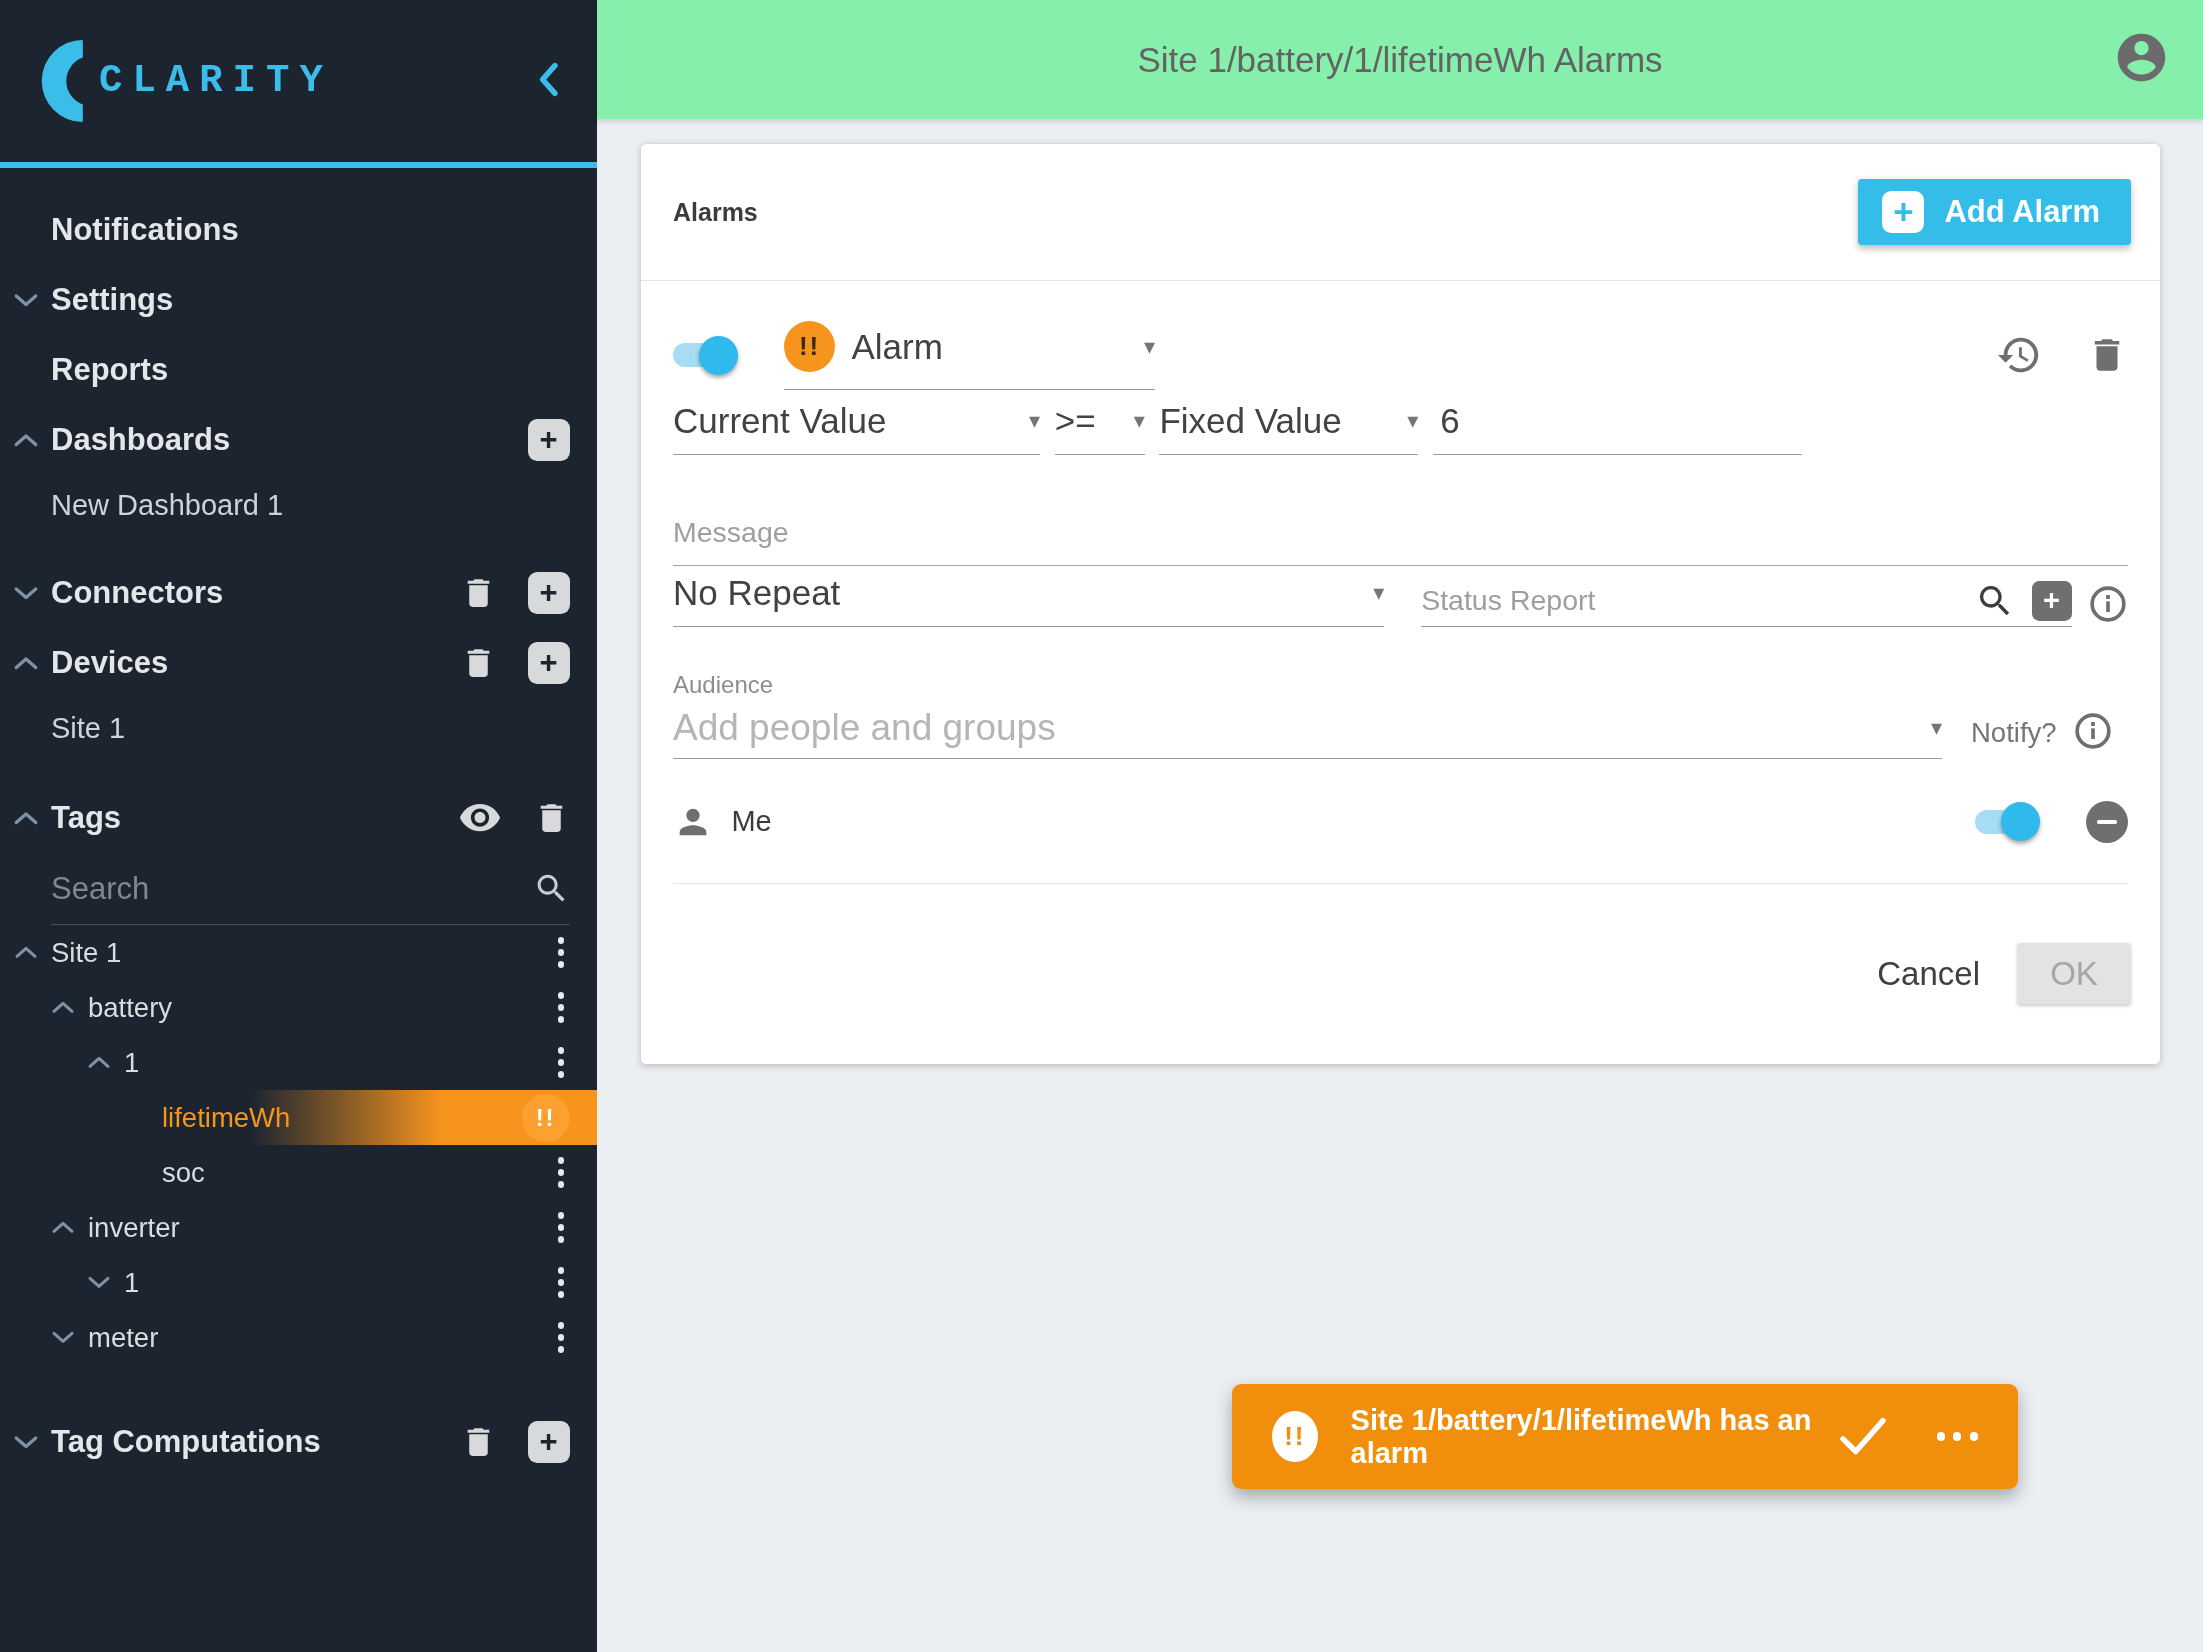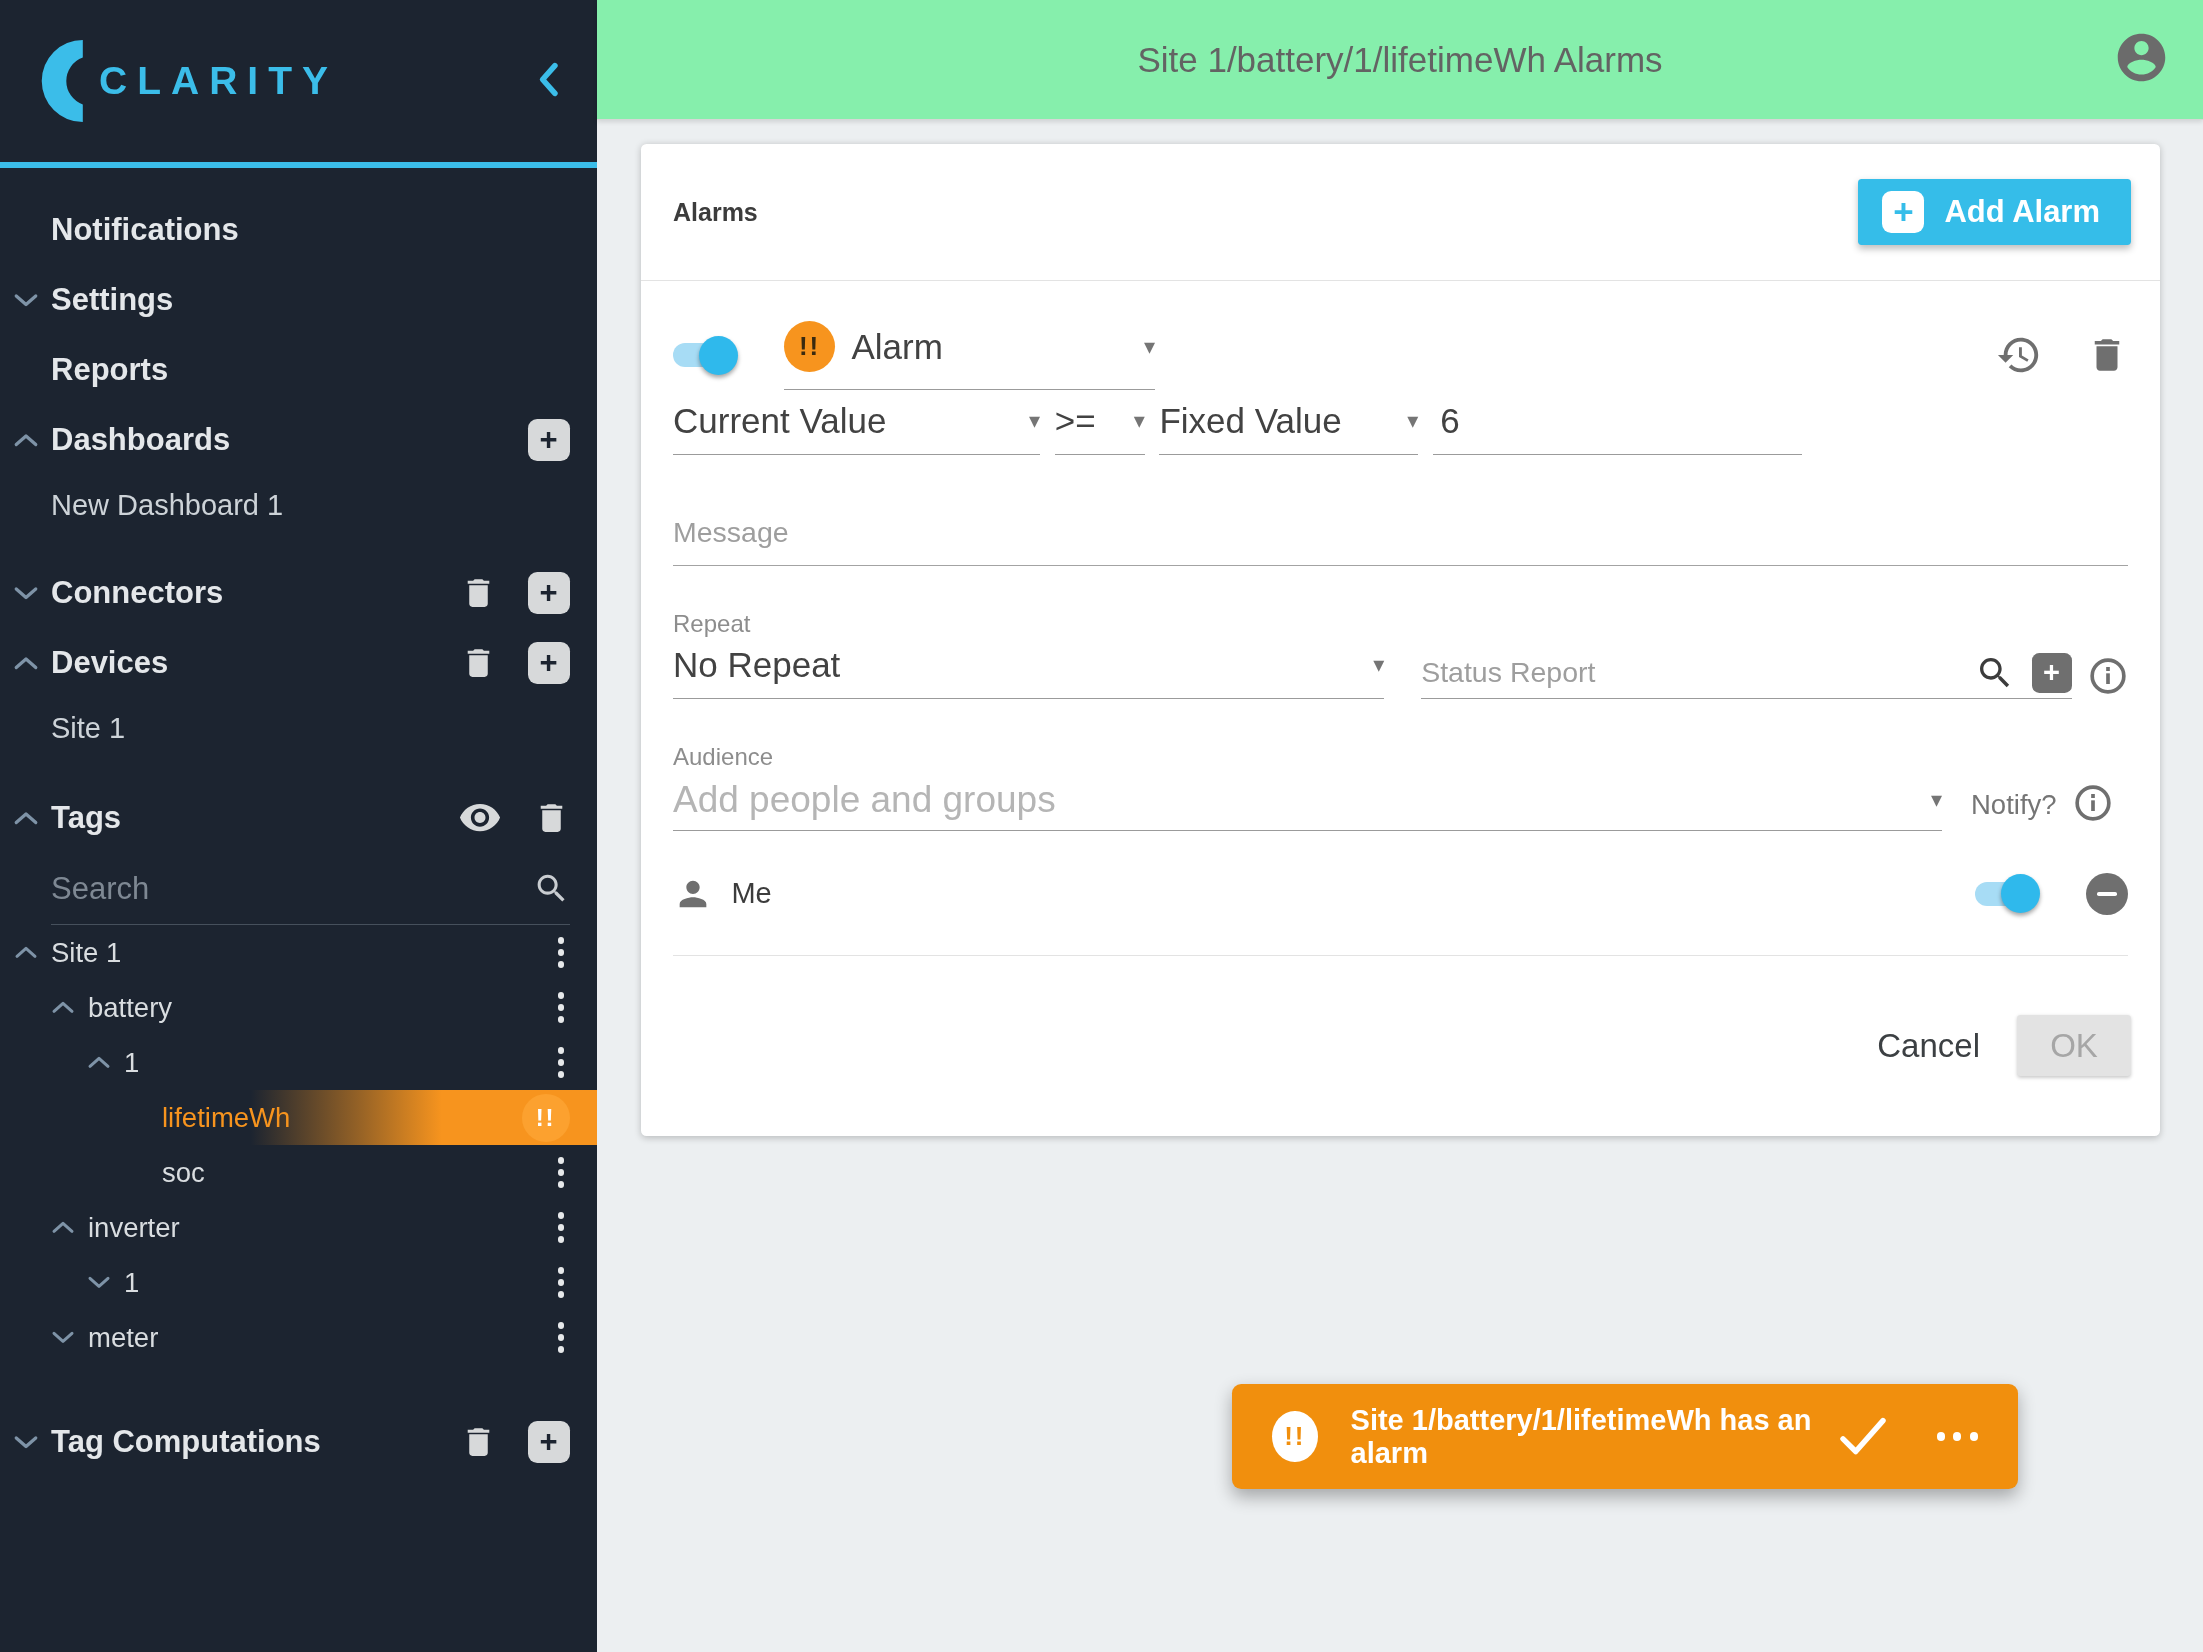--- a/index.html
+++ b/index.html
@@ -2,21 +2,21 @@
 <html style="font-size:14.7px"><head>
 <meta charset="utf-8">
 <style>
   * { margin:0; padding:0; box-sizing:border-box; }
   html,body { width:2203px; height:1652px; overflow:hidden; background:#ECEFF1;
               font-family:"Liberation Sans", sans-serif; }
   body { display:flex; }
 
   
   .sidebar { width:597px; height:1652px; background:#1C2430; flex:0 0 597px; color:#E4E7EA; }
-  .side-head { height:168px; border-bottom:6.4px solid #3BBDE9; display:flex; align-items:center; padding:0 35px 0 40px; }
+  .side-head { height:168px; border-bottom:6.4px solid #3BBDE9; display:flex; align-items:center; padding:0 35px 0 40px;font-family:Liberation Mono, monospace; }
   .logo-c { width:46px; height:88px; }
   .logo-text { color:#3BBDE9; font-size:39px; font-weight:bold; letter-spacing:10px; margin-left:13px; }
   .collapse { margin-left:auto; cursor:pointer; }
 
   nav { padding-top:27px; }
   .srow { display:flex; align-items:center; height:70px; padding-right:27.5px; }
   .srow.child { height:61px; }
   .chev { width:51px; display:flex; justify-content:center; align-items:center; flex:0 0 51px; }
   .slabel { font-size:31px; font-weight:bold; color:#E4E7EA; }
   .child .slabel { font-weight:normal; font-size:29px; color:#CDD3D8; }
@@ -430,21 +430,20 @@
         </div>
         <div class="sel w-vtype">
           <span>Fixed Value</span>
           <span class="ddarrow">▾</span>
         </div>
         <input class="val-input" value="6" style="">
       </div>
 
       <input class="msg-input" placeholder="Message" style="">
 
-      <div class="flabel">Repeat</div>
       <div class="repeat-row">
         <div class="sel repeat-sel">
           <span>No Repeat</span>
           <span class="ddarrow">▾</span>
         </div>
         <div class="field status-field">
           <input placeholder="Status Report" style="">
           <svg width="40" height="40" viewBox="0 0 24 24">
               <path fill="#3C3C3C" d="M15.5 14h-.79l-.28-.27C15.41 12.59 16 11.11 16 9.5 16 5.91 13.09 3 9.5 3S3 5.91 3 9.5 5.91 16 9.5 16c1.61 0 3.09-.59 4.23-1.57l.27.28v.79l5 4.99L20.49 19l-4.99-5zm-6 0C7.01 14 5 11.99 5 9.5S7.01 5 9.5 5 14 7.01 14 9.5 11.99 14 9.5 14z"></path>
             </svg>

